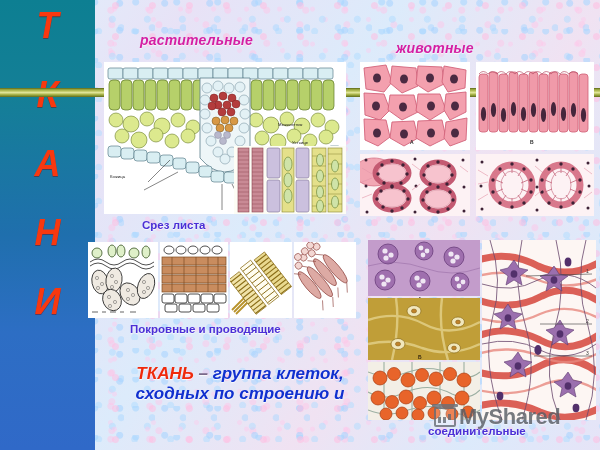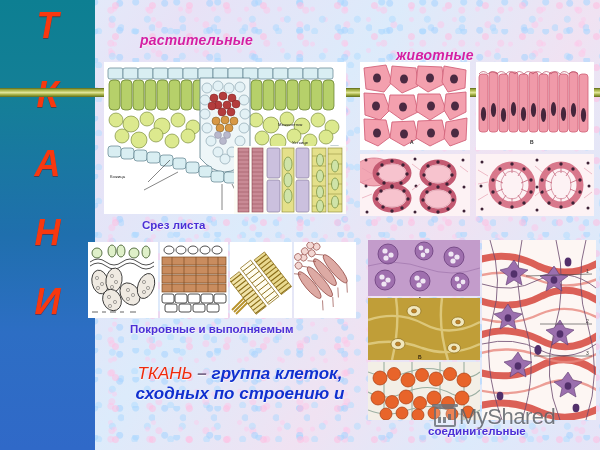--- a/index.html
+++ b/index.html
@@ -46,21 +46,21 @@
     background:linear-gradient(180deg,#8a9a32 0%,#b9c25d 28%,#e2e79c 52%,#aeb84f 76%,#7d8c2b 100%);
     border-top:1px solid #6e7a24;border-bottom:1px solid #6e7a24;box-sizing:border-box;
   }
   
   .heading{
     position:absolute;color:#d41fa3;font-style:italic;font-weight:bold;
     font-size:14px;letter-spacing:.2px;white-space:nowrap;
     text-shadow:0 1px 1px rgba(255,255,255,.75);
   }
   #h-plant{left:140px;top:32px;}
-  #h-animal{left:396px;top:47px;text-align:center;}
+  #h-animal{left:396px;top:40px;text-align:center;}
   
   .caption{
     position:absolute;color:#4b2fd6;font-weight:bold;font-size:11.5px;
     white-space:nowrap;text-shadow:0 1px 1px rgba(255,255,255,.8);
   }
   #cap-leaf{left:142px;top:219px;}
   #cap-epi{left:422px;top:219px;}
   #cap-cover{left:130px;top:323px;}
   #cap-conn{left:428px;top:425px;}
   
@@ -87,29 +87,29 @@
   #definition{
     position:absolute;left:95px;top:346px;width:290px;height:76px;
     display:flex;flex-direction:column;align-items:center;justify-content:center;
     text-align:center;line-height:1.16;
   }
   #definition .ln{
     display:block;font-style:italic;font-weight:bold;font-size:17px;
     color:#1030cf;white-space:nowrap;
     text-shadow:0 1px 1px rgba(255,255,255,.9);
   }
-  #definition .kw{color:#ef2a0c;font-style:italic;font-weight:normal;}
+  #definition .kw{color:#ef2a0c;font-style:italic;font-weight:bold;}
   #definition .dash{color:#7a6a8a;font-weight:bold;}
   
   #watermark{
     position:absolute;left:434px;top:404px;display:flex;align-items:center;gap:3px;
     opacity:.82;
   }
   #watermark .wm-text{
-    font-size:22px;font-weight:normal;color:#5a5f66;letter-spacing:-.5px;
+    font-size:22px;font-weight:bold;color:#5a5f66;letter-spacing:-.5px;
     font-family:"Liberation Sans", sans-serif;
     text-shadow:0 1px 0 rgba(255,255,255,.6);
   }
   #watermark .wm-icon{
     width:22px;height:20px;border:2.4px solid #6a7078;border-radius:2px;
     position:relative;box-sizing:border-box;background:rgba(255,255,255,.25);
   }
   #watermark .wm-icon:before{
     content:"";position:absolute;left:2px;bottom:2px;width:3px;height:6px;background:#6a7078;
     box-shadow:5px 0 0 #6a7078, 10px -3px 0 #6a7078;
@@ -654,21 +654,21 @@
             <circle cx="38" cy="9" r="3.5"></circle>
           <circle cx="46" cy="7" r="3.5"></circle>
             <circle cx="25" cy="3" r="3.5"></circle>
             <circle cx="34" cy="3" r="3.5"></circle>
           <circle cx="42" cy="2" r="3.5"></circle>
         </g>
       </g>
     </svg>
   </div>
 
-  <div class="caption" id="cap-cover">Покровные    и выполняемым</div>
+  <div class="caption" id="cap-cover">Покровные    и проводящие</div>
 
   <div class="panel" id="p-con-a">
     <svg viewBox="0 0 112 56" preserveAspectRatio="none">
       <rect width="112" height="56" fill="#c39ccb"></rect>
       <g fill="#9f6fae" stroke="#6b3f7c" stroke-width=".8">
         <circle cx="20" cy="14" r="10"></circle>
           <circle cx="56" cy="11" r="9"></circle>
           <circle cx="86" cy="17" r="10"></circle>
         <circle cx="17" cy="40" r="10"></circle>
           <circle cx="52" cy="41" r="10"></circle>

